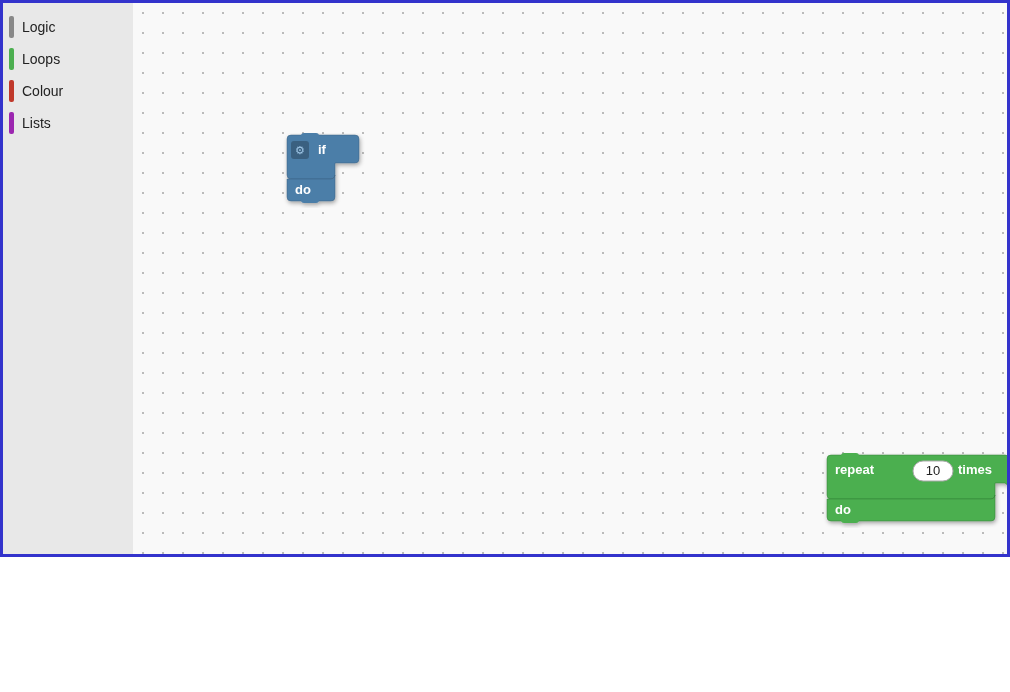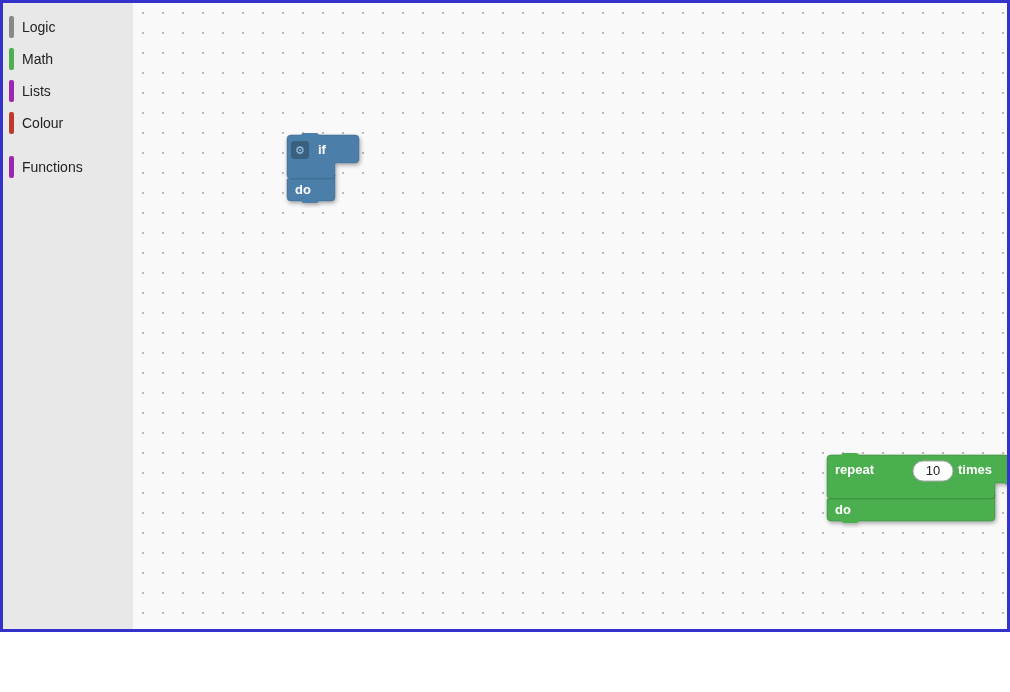--- a/index.html
+++ b/index.html
@@ -6,21 +6,21 @@
     body {
       width: 1010px;
       height: 692px;
       overflow: hidden;
       background: #fff;
       font-family: sans-serif;
     }
 
     .outer-border {
       width: 1010px;
-      height: 632px;
+      height: 557px;
       border: 3px solid #3333cc;
       display: flex;
       flex-direction: row;
     }
 
     
     .sidebar {
       width: 130px;
       min-width: 130px;
       background: #e8e8e8;
@@ -93,40 +93,36 @@
 
     <div class="sidebar-item">
       <div class="sidebar-color-bar" style="background:#888;"></div>
       <span>Logic</span>
     </div>
 
 
 
     <div class="sidebar-item">
       <div class="sidebar-color-bar" style="background:#4CAF50;"></div>
-      <span>Math</span>
+      <span>Loops</span>
+    </div>
+
+    <div class="sidebar-item">
+      <div class="sidebar-color-bar" style="background:#c0392b;"></div>
+      <span>Colour</span>
     </div>
 
     <div class="sidebar-item">
       <div class="sidebar-color-bar" style="background:#9c27b0;"></div>
       <span>Lists</span>
     </div>
 
-    <div class="sidebar-item">
-      <div class="sidebar-color-bar" style="background:#c0392b;"></div>
-      <span>Colour</span>
-    </div>
-
     <div class="sidebar-divider"></div>
 
 
-    <div class="sidebar-item">
-      <div class="sidebar-color-bar" style="background:#9c27b0;"></div>
-      <span>Functions</span>
-    </div>
   </div>
 
   <div class="canvas-area">
 
     <div class="block-if-do">
       <svg width="90" height="75" class="if-block-svg">
 
         <defs>
           <filter id="shadow1" x="-20%" y="-20%" width="140%" height="140%">
             <feDropShadow dx="1" dy="2" stdDeviation="2" flood-color="rgba(0,0,0,0.35)"></feDropShadow>

